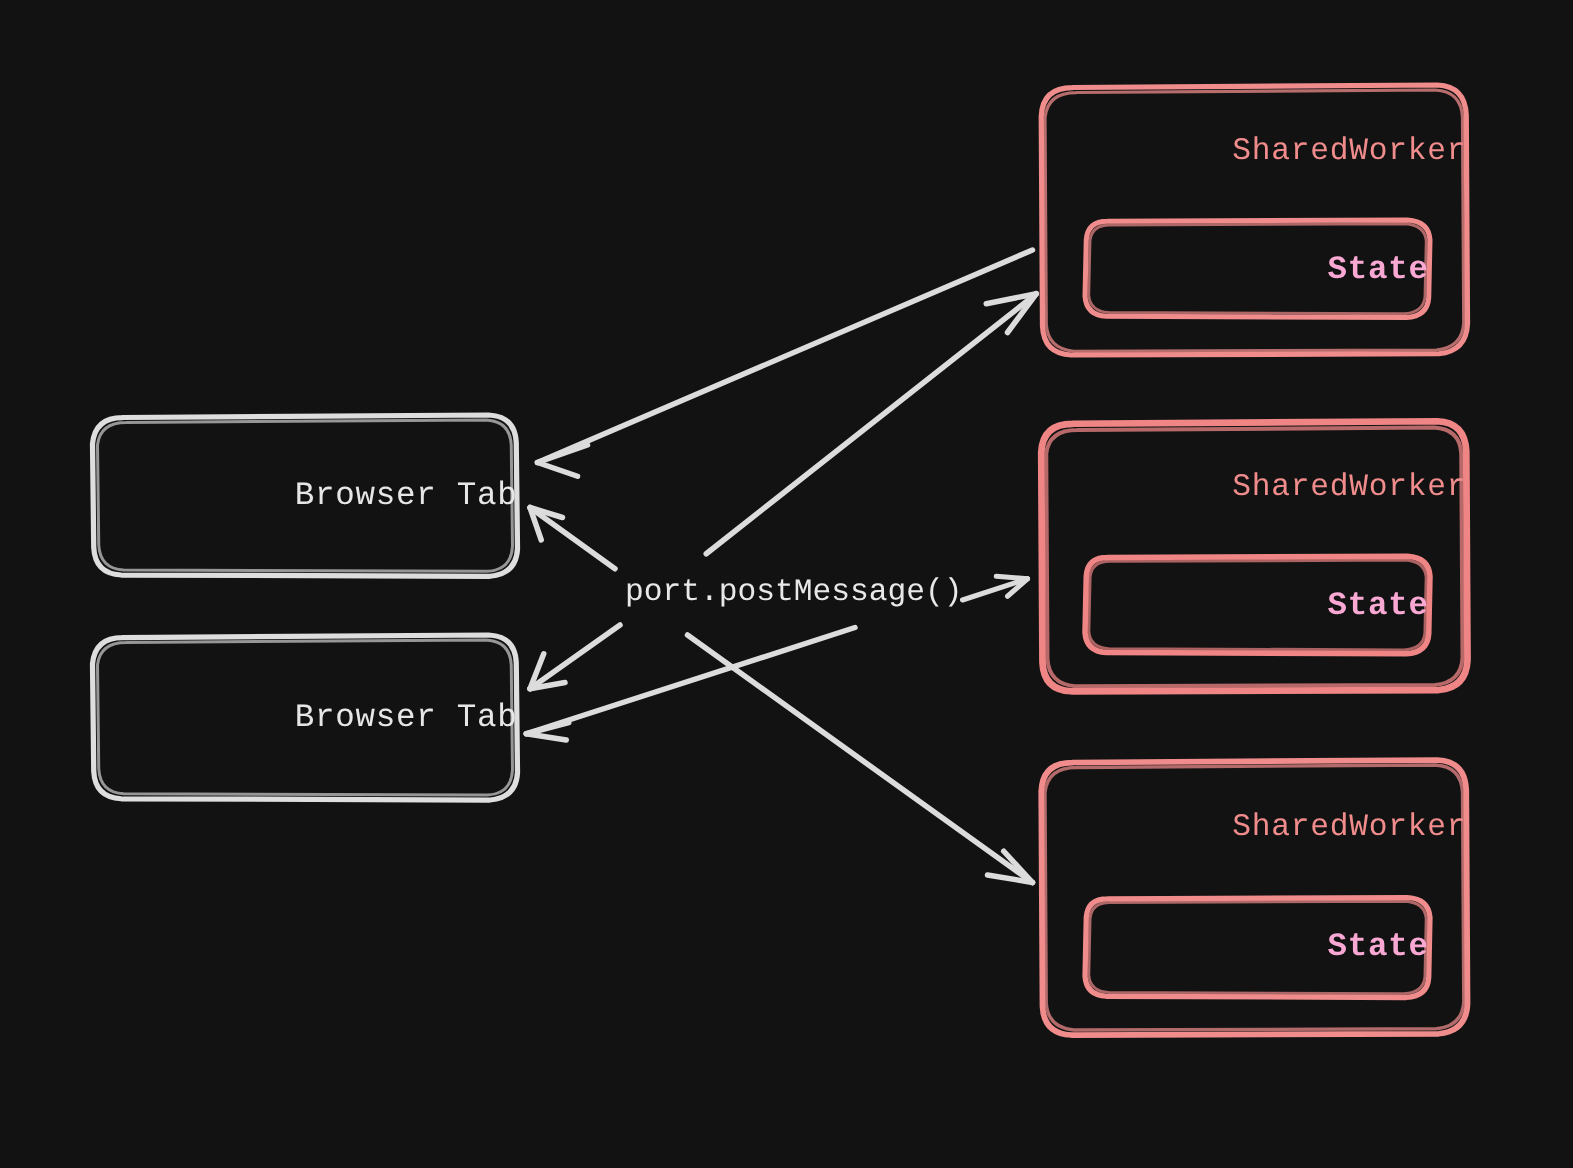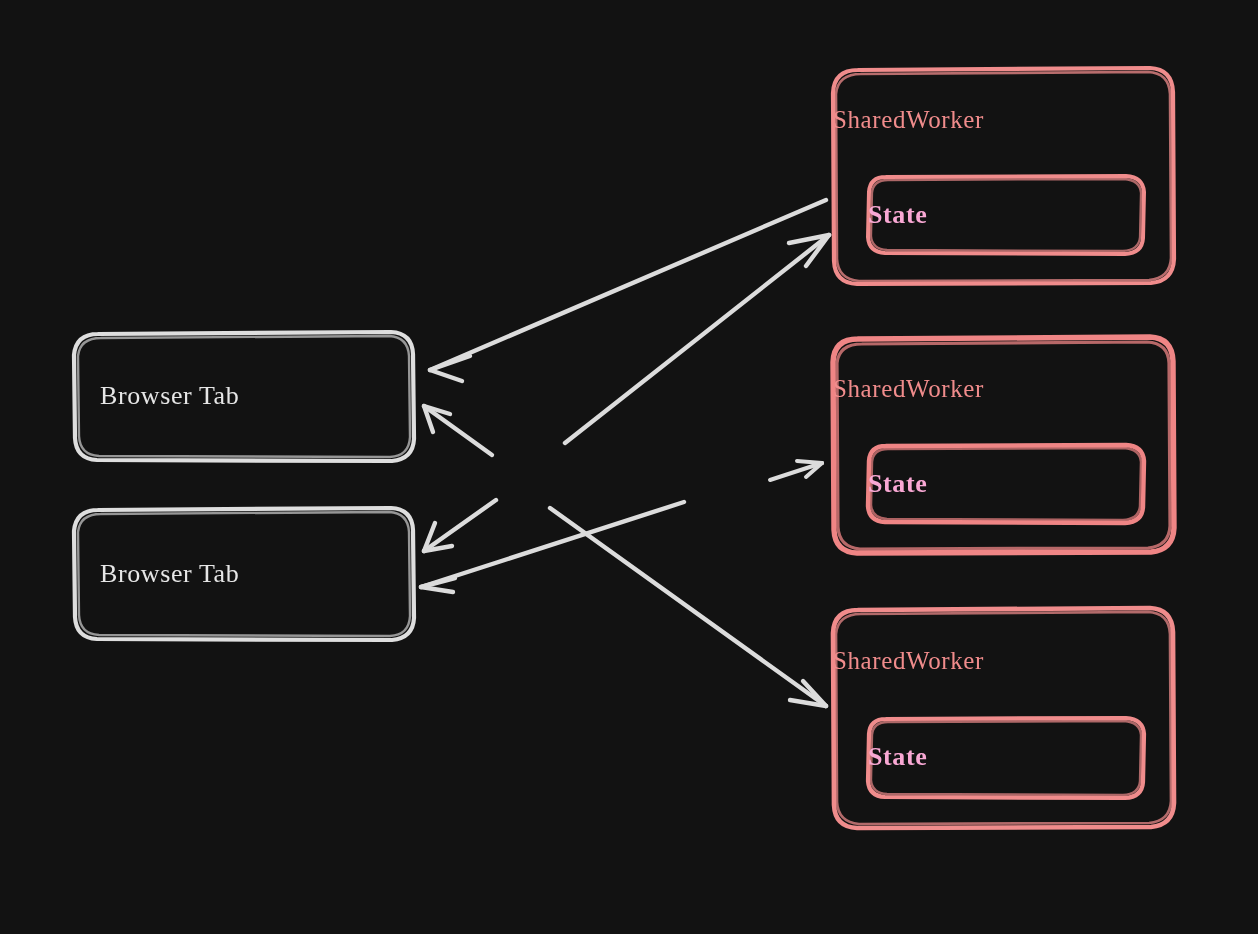--- a/index.html
+++ b/index.html
@@ -18,41 +18,40 @@
   }
   #sketch {
     position: absolute;
     left: 0;
     top: 0;
     width: 1258px;
     height: 934px;
   }
   .node-label {
     position: absolute;
-    text-align: left;
+    text-align: right;
     white-space: nowrap;
-    font-family: Liberation Serif, serif;
+    font-family: Liberation Mono, monospace;
     letter-spacing: 0.6px;
     pointer-events: none;
   }
   .label-worker {
     color: #f08c8c;
     font-size: 25px;
     font-weight: 400;
   }
   .label-state {
     color: #f9a8d4;
     font-size: 26px;
     font-weight: 600;
   }
   .label-tab {
     color: #e6e6e6;
     font-size: 26px;
     font-weight: 400;
-    margin-left: 26px;
   }
   .label-edge {
     color: #e8e8e8;
     font-size: 25px;
     font-weight: 400;
     letter-spacing: 0px;
   }
   .hit {
     position: absolute;
     background: transparent;
@@ -159,20 +158,21 @@
 
   <div class="node-label label-worker" style="left:833px; top:375px; width:340px;">SharedWorker</div>
   <div class="node-label label-state" style="left:868px; top:469px; width:275px;">State</div>
 
   <div class="node-label label-worker" style="left:833px; top:647px; width:340px;">SharedWorker</div>
   <div class="node-label label-state" style="left:868px; top:742px; width:275px;">State</div>
 
   <div class="node-label label-tab" style="left:74px; top:381px; width:340px;">Browser Tab</div>
   <div class="node-label label-tab" style="left:74px; top:559px; width:340px;">Browser Tab</div>
 
+  <div class="node-label label-edge" style="left:470px; top:459px; width:300px;">port.postMessage()</div>
 
   <div class="hit" style="left:833px; top:68px; width:340px; height:216px;"></div>
   <div class="hit" style="left:868px; top:176px; width:275px; height:77px;"></div>
   <div class="hit" style="left:833px; top:337px; width:340px; height:216px;"></div>
   <div class="hit" style="left:868px; top:445px; width:275px; height:77px;"></div>
   <div class="hit" style="left:833px; top:608px; width:340px; height:220px;"></div>
   <div class="hit" style="left:868px; top:718px; width:275px; height:79px;"></div>
   <div class="hit" style="left:74px; top:332px; width:340px; height:129px;"></div>
   <div class="hit" style="left:74px; top:508px; width:340px; height:132px;"></div>
 

